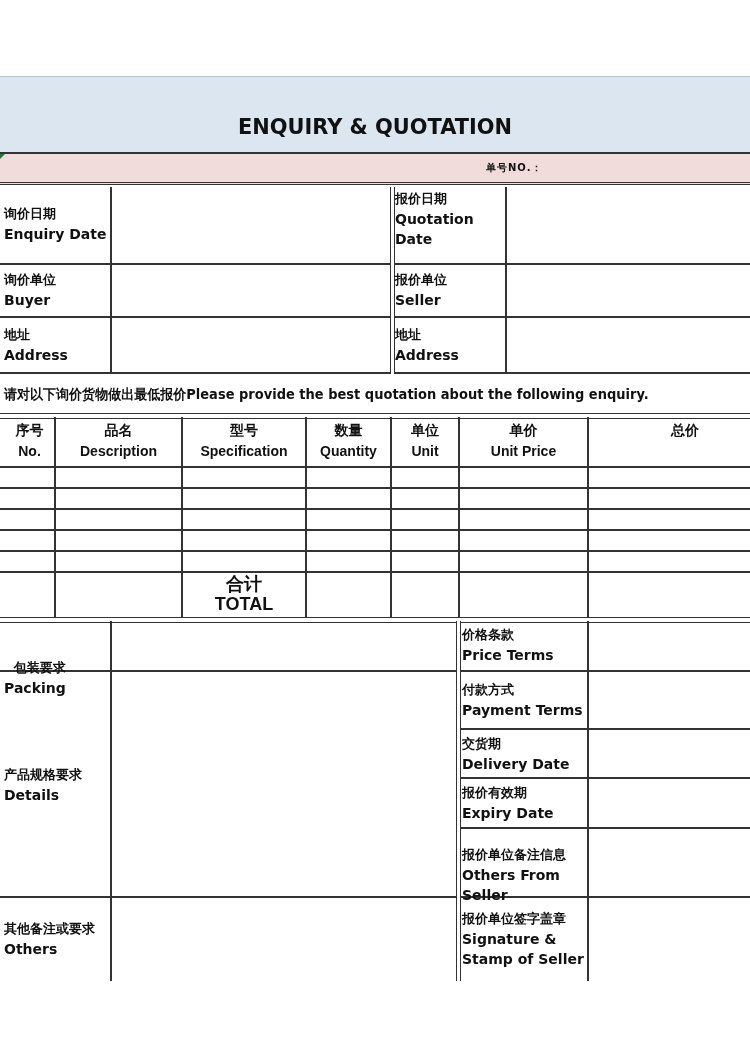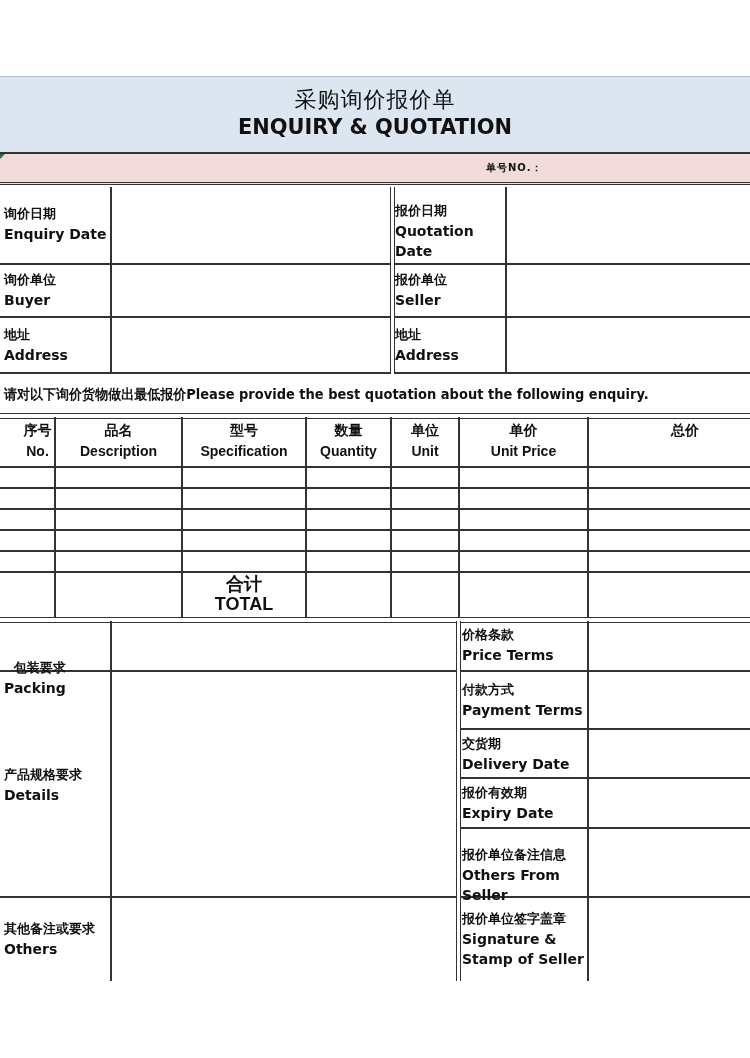--- a/index.html
+++ b/index.html
@@ -81,21 +81,20 @@
       font-family: "Liberation Sans", "DejaVu Sans", sans-serif;
     }
     .total-label span { display: block; }
 
     .input-area { position: absolute; }
   </style>
 </head>
 <body>
 
 <div class="abs title-band">
-  <div class="title-cn">采购询价报价单</div>
   <div class="title-en">ENQUIRY &amp; QUOTATION</div>
 </div>
 
 <div class="abs number-band">
   <div class="green-mark"></div>
   <div class="number-label">单号NO.：</div>
   <div class="input-area" style="left:560px;top:2px;width:188px;height:26px;"></div>
 </div>
 
 <div>
@@ -119,21 +118,21 @@
     <span class="en">Buyer</span>
   </div>
   <div class="input-area" style="left:113px;top:266px;width:276px;height:49px;"></div>
 
   <div class="label" style="left:4px;top:325px;">
     <span class="cn">地址</span>
     <span class="en">Address</span>
   </div>
   <div class="input-area" style="left:113px;top:319px;width:276px;height:52px;"></div>
 
-  <div class="label" style="left:395px;top:201px;">
+  <div class="label" style="left:395px;top:189px;">
     <span class="cn">报价日期</span>
     <span class="en">Quotation</span>
     <span class="en">Date</span>
   </div>
   <div class="input-area" style="left:508px;top:188px;width:242px;height:74px;"></div>
 
   <div class="label" style="left:395px;top:270px;">
     <span class="cn">报价单位</span>
     <span class="en">Seller</span>
   </div>
@@ -159,21 +158,21 @@
   <div class="hline" style="left:0;top:571px;width:750px;"></div>
   <div class="hline" style="left:0;top:617px;width:750px;height:4px;border-top:1px solid #333;border-bottom:1px solid #333;background:#fff;"></div>
 
   <div class="vline" style="left:54px;top:417px;height:201px;"></div>
   <div class="vline" style="left:181px;top:417px;height:201px;"></div>
   <div class="vline" style="left:305px;top:417px;height:201px;"></div>
   <div class="vline" style="left:390px;top:417px;height:201px;"></div>
   <div class="vline" style="left:458px;top:417px;height:201px;"></div>
   <div class="vline" style="left:587px;top:417px;height:201px;"></div>
 
-  <div class="th" style="left:12px;width:35px;padding-left:8px;">
+  <div class="th" style="left:4px;width:35px;padding-left:8px;">
     <span>序号</span>
       <span>No.</span>
   </div>
   <div class="th" style="left:55px;width:127px;">
     <span>品名</span>
       <span>Description</span>
   </div>
   <div class="th" style="left:182px;width:124px;">
     <span>型号</span>
       <span>Specification</span>

